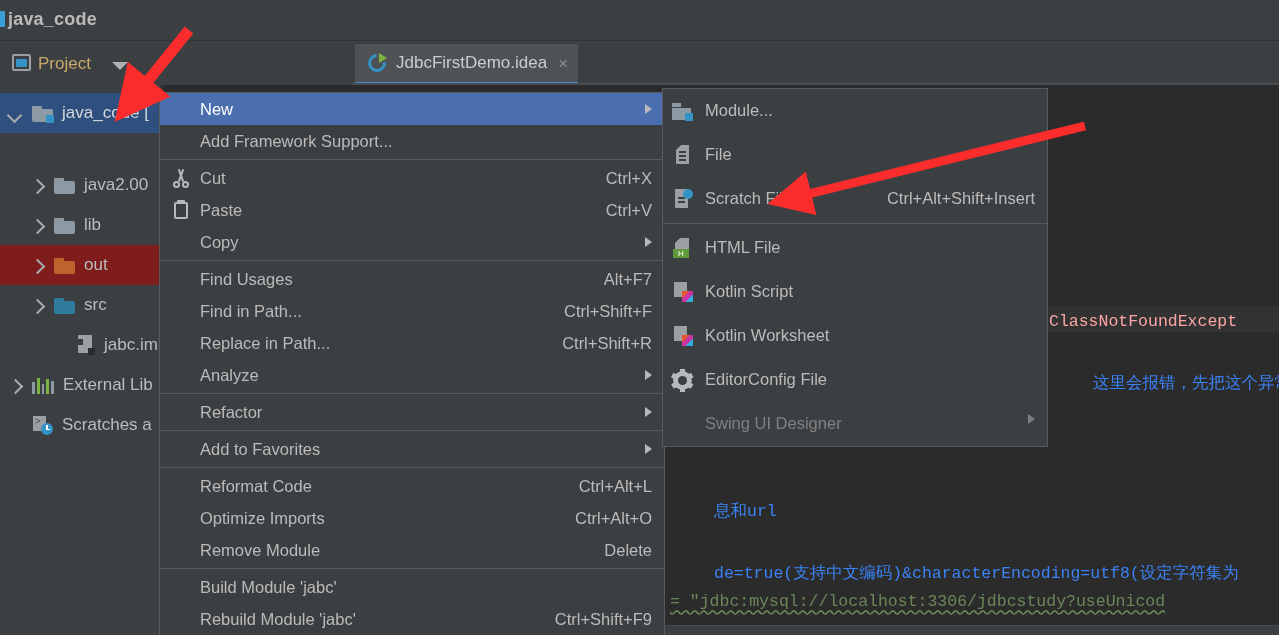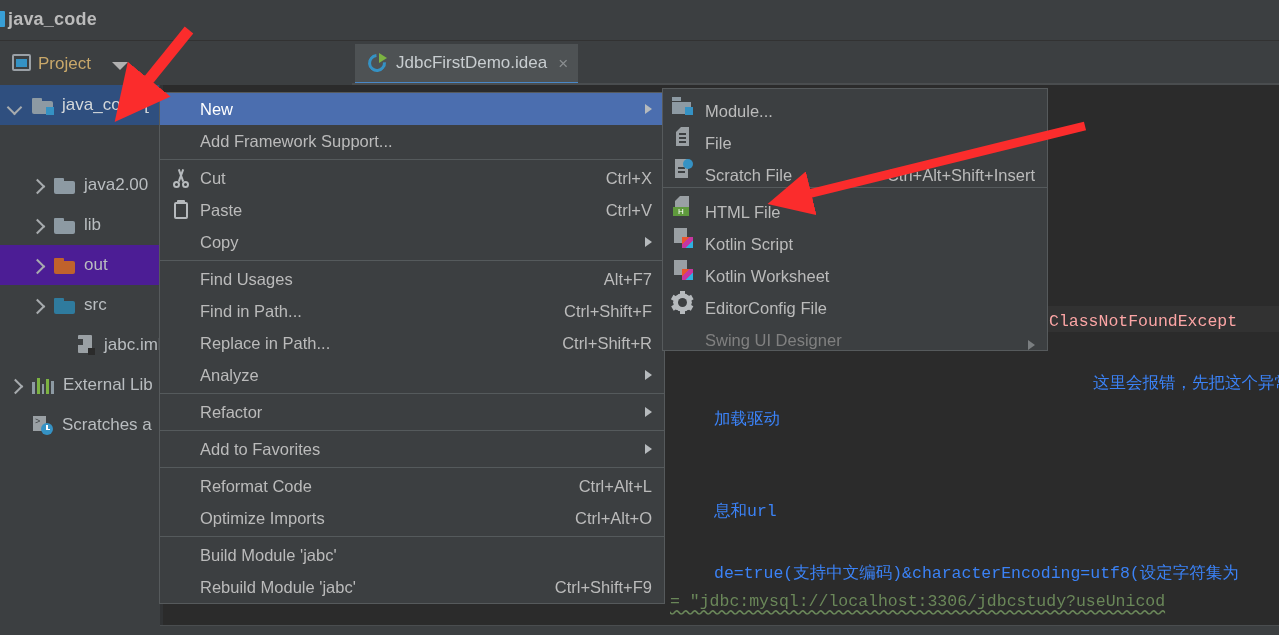--- a/index.html
+++ b/index.html
@@ -68,21 +68,21 @@
   .tab-icon .tri{position:absolute;left:12px;top:0px;width:0;height:0;
         border-left:8px solid #7cb342;border-top:5px solid transparent;border-bottom:5px solid transparent;}
   .tab-label{font-size:17px;color:#c8cdd0;white-space:nowrap;}
   .tab-close{margin-left:11px;color:#8b8f91;font-size:17px;line-height:1;}
   .tabline{position:absolute;left:352px;top:83px;width:927px;height:2px;background:#4a4d4f;}
 
   
   .tree{position:absolute;left:0;top:85px;width:159px;height:550px;background:#3c3f41;overflow:hidden;}
   .trow{position:absolute;left:0;width:159px;height:40px;display:flex;align-items:center;}
   .trow.sel{background:#2f4f7f;}
-  .trow.hl{background:#4c1d95;}
+  .trow.hl{background:#7f1d1d;}
   .arrow{width:11px;height:11px;position:relative;flex:0 0 auto;}
   .arrow.down:before{content:"";position:absolute;left:-1px;top:2px;width:9px;height:9px;
         border-right:2px solid #a7abae;border-bottom:2px solid #a7abae;transform:rotate(45deg);}
   .arrow.right:before{content:"";position:absolute;left:0px;top:1px;width:9px;height:9px;
         border-right:2px solid #a7abae;border-bottom:2px solid #a7abae;transform:rotate(-45deg);}
   .folder{width:21px;height:17px;position:relative;flex:0 0 auto;}
   .folder .f{position:absolute;left:0;bottom:0;width:21px;height:13px;background:#8d9aa3;border-radius:1px 2px 2px 2px;}
   .folder .tabf{position:absolute;left:0;top:1px;width:10px;height:4px;background:#8d9aa3;border-radius:1px 1px 0 0;}
   .folder.orange .f,.folder.orange .tabf{background:#c0622c;}
   .folder.blue .f,.folder.blue .tabf{background:#2f7b9e;}
@@ -139,21 +139,21 @@
   .ic-cut .r1{left:2px;} .ic-cut .r2{right:2px;}
   
   .ic-paste{position:relative;}
   .ic-paste .bd{position:absolute;left:3px;top:2px;width:14px;height:17px;border:2px solid #b6babd;
         border-radius:2px;box-sizing:border-box;}
   .ic-paste .cl{position:absolute;left:6px;top:0px;width:8px;height:4px;background:#b6babd;border-radius:1px;}
 
   
   .submenu{position:absolute;left:662px;top:88px;width:386px;background:#3c3f41;
            border:1px solid #565a5c;box-sizing:border-box;}
-  .smi{position:relative;height:32px;display:flex;align-items:flex-end;padding:0 12px 0 0;}
+  .smi{position:relative;height:32px;display:flex;align-items:flex-start;padding:12px 12px 0 0;}
   .smi.hi{background:#4b6eaf;}
   .smi .mi-ic{position:absolute;left:9px;top:50%;transform:translateY(-50%);width:21px;height:20px;}
   .smi .mi-lbl{margin-left:42px;font-size:16.5px;color:#bbbbbb;white-space:nowrap;}
   .smi.hi .mi-lbl{color:#d5dae2;}
   .smi.dis .mi-lbl{color:#808080;}
   .smi .mi-key{margin-left:auto;font-size:16.5px;color:#bbbbbb;white-space:nowrap;}
   .smi .mi-sub{margin-left:auto;width:0;height:0;border-left:7px solid #7a7e80;
         border-top:5px solid transparent;border-bottom:5px solid transparent;}
 
   .ic-mod{position:relative;}
@@ -262,21 +262,21 @@
         <div class="code cmt" style="top: 287px; left: 889px;">这里会报错，先把这个异常抛</div>
         <div class="code cmt" style="top: 323px; left: 510px;">加载驱动</div>
         <div class="code cmt" style="top: 415px; left: 510px;">息和url</div>
         <div class="code cmt" style="top: 477px; left: 510px;">de=true(支持中文编码)&amp;characterEncoding=utf8(设定字符集为</div>
         <div class="code str wavy" style="top: 507px; left: 510px;">= "jdbc:mysql://localhost:3306/jdbcstudy?useUnicod</div>
       </div>
     <div class="scrollband"></div>
   </div>
 
   <div class="tree" id="tree">
-      <div class="trow sel" style="top: 0px;">
+      <div class="trow sel" style="top: 8px;">
         <span style="display: inline-block; flex: 0 0 auto; width: 10px;"></span>
         <span class="arrow down"></span>
         <span style="display: inline-block; width: 11px; flex: 0 0 auto;"></span>
         <span class="folder">
           <span class="tabf"></span>
           <span class="f"></span>
           <span class="badge"></span>
         </span>
         <span class="tlabel bright">java_code [</span>
       </div>
@@ -416,20 +416,24 @@
         <span class="mi-sub"></span>
       </div>
       <div class="msep"></div>
       <div class="mi">
         <span class="mi-lbl">Reformat Code</span>
         <span class="mi-key">Ctrl+Alt+L</span>
       </div>
       <div class="mi">
         <span class="mi-lbl">Optimize Imports</span>
         <span class="mi-key">Ctrl+Alt+O</span>
+      </div>
+      <div class="mi">
+        <span class="mi-lbl">Remove Module</span>
+        <span class="mi-key">Delete</span>
       </div>
       <div class="msep"></div>
       <div class="mi">
         <span class="mi-lbl">Build Module 'jabc'</span>
       </div>
       <div class="mi">
         <span class="mi-lbl">Rebuild Module 'jabc'</span>
         <span class="mi-key">Ctrl+Shift+F9</span>
       </div>
     </div>

